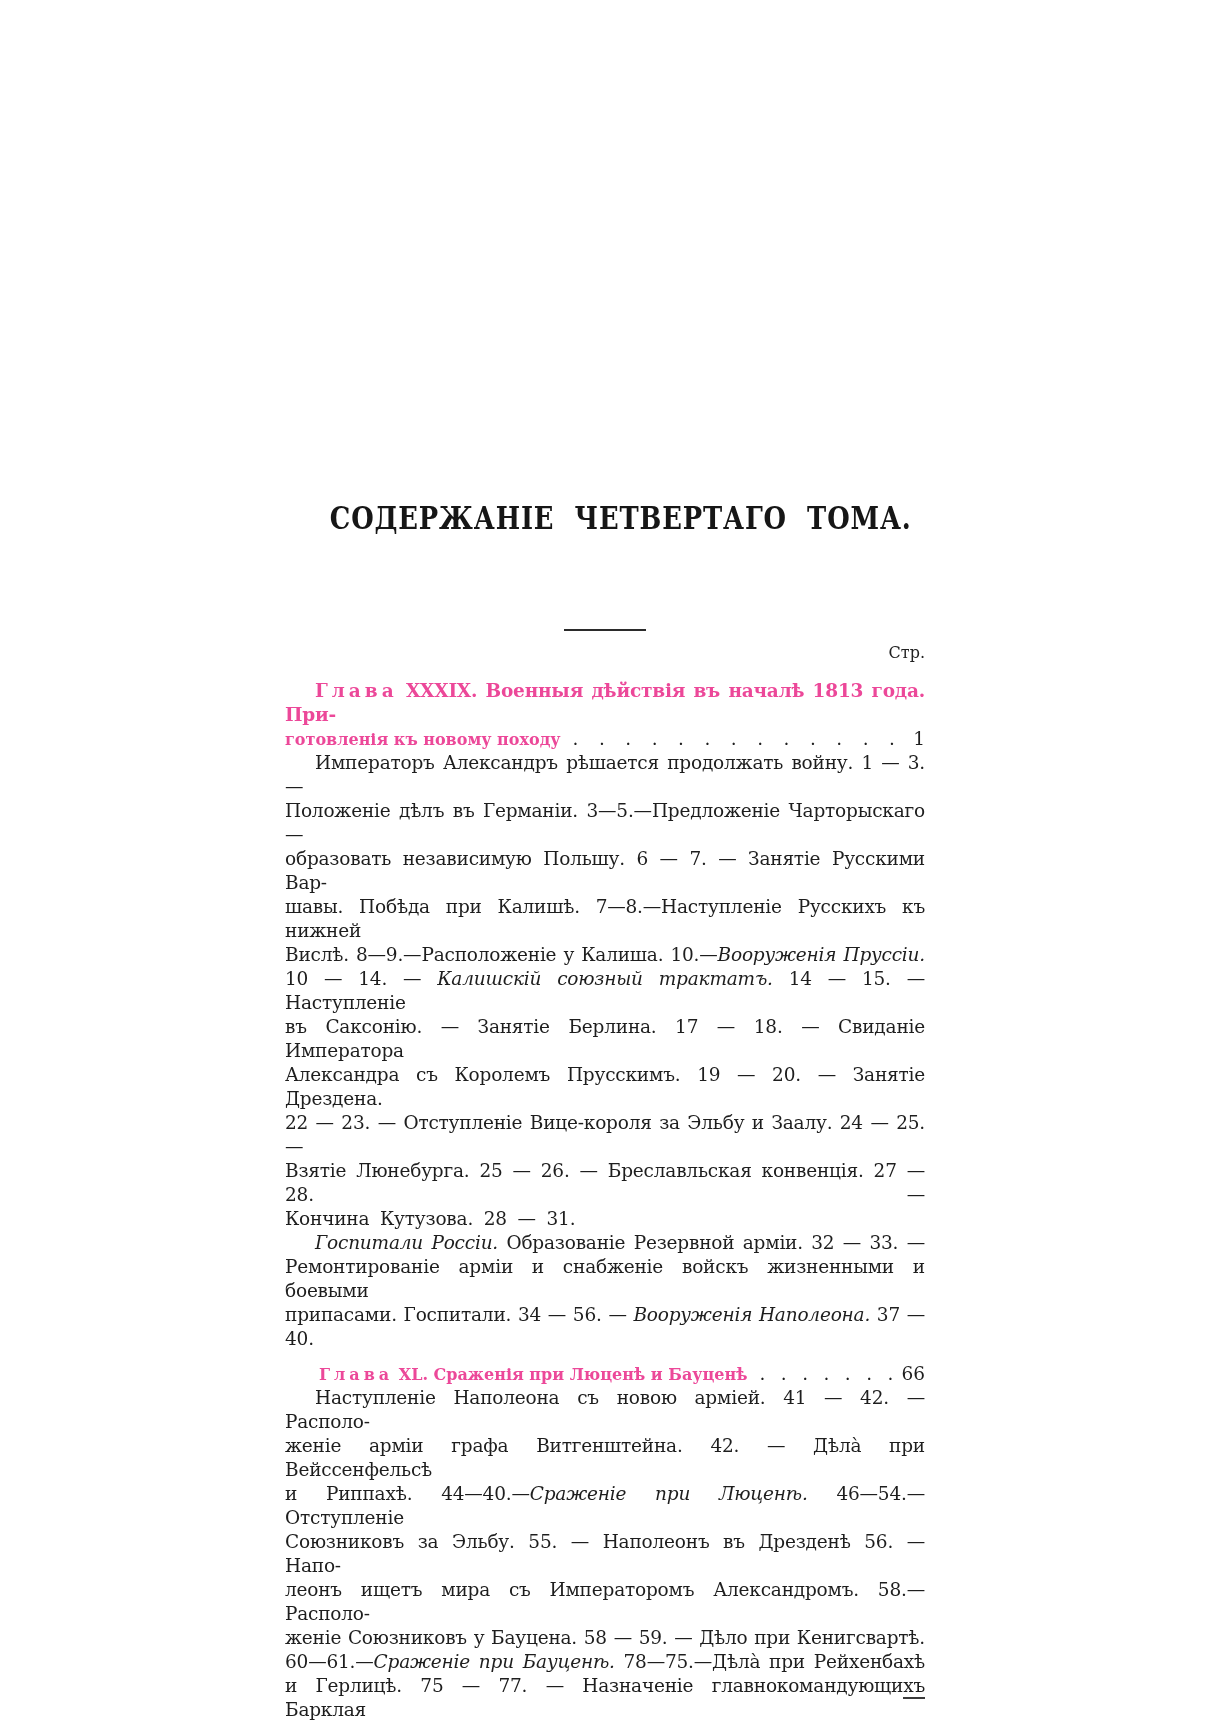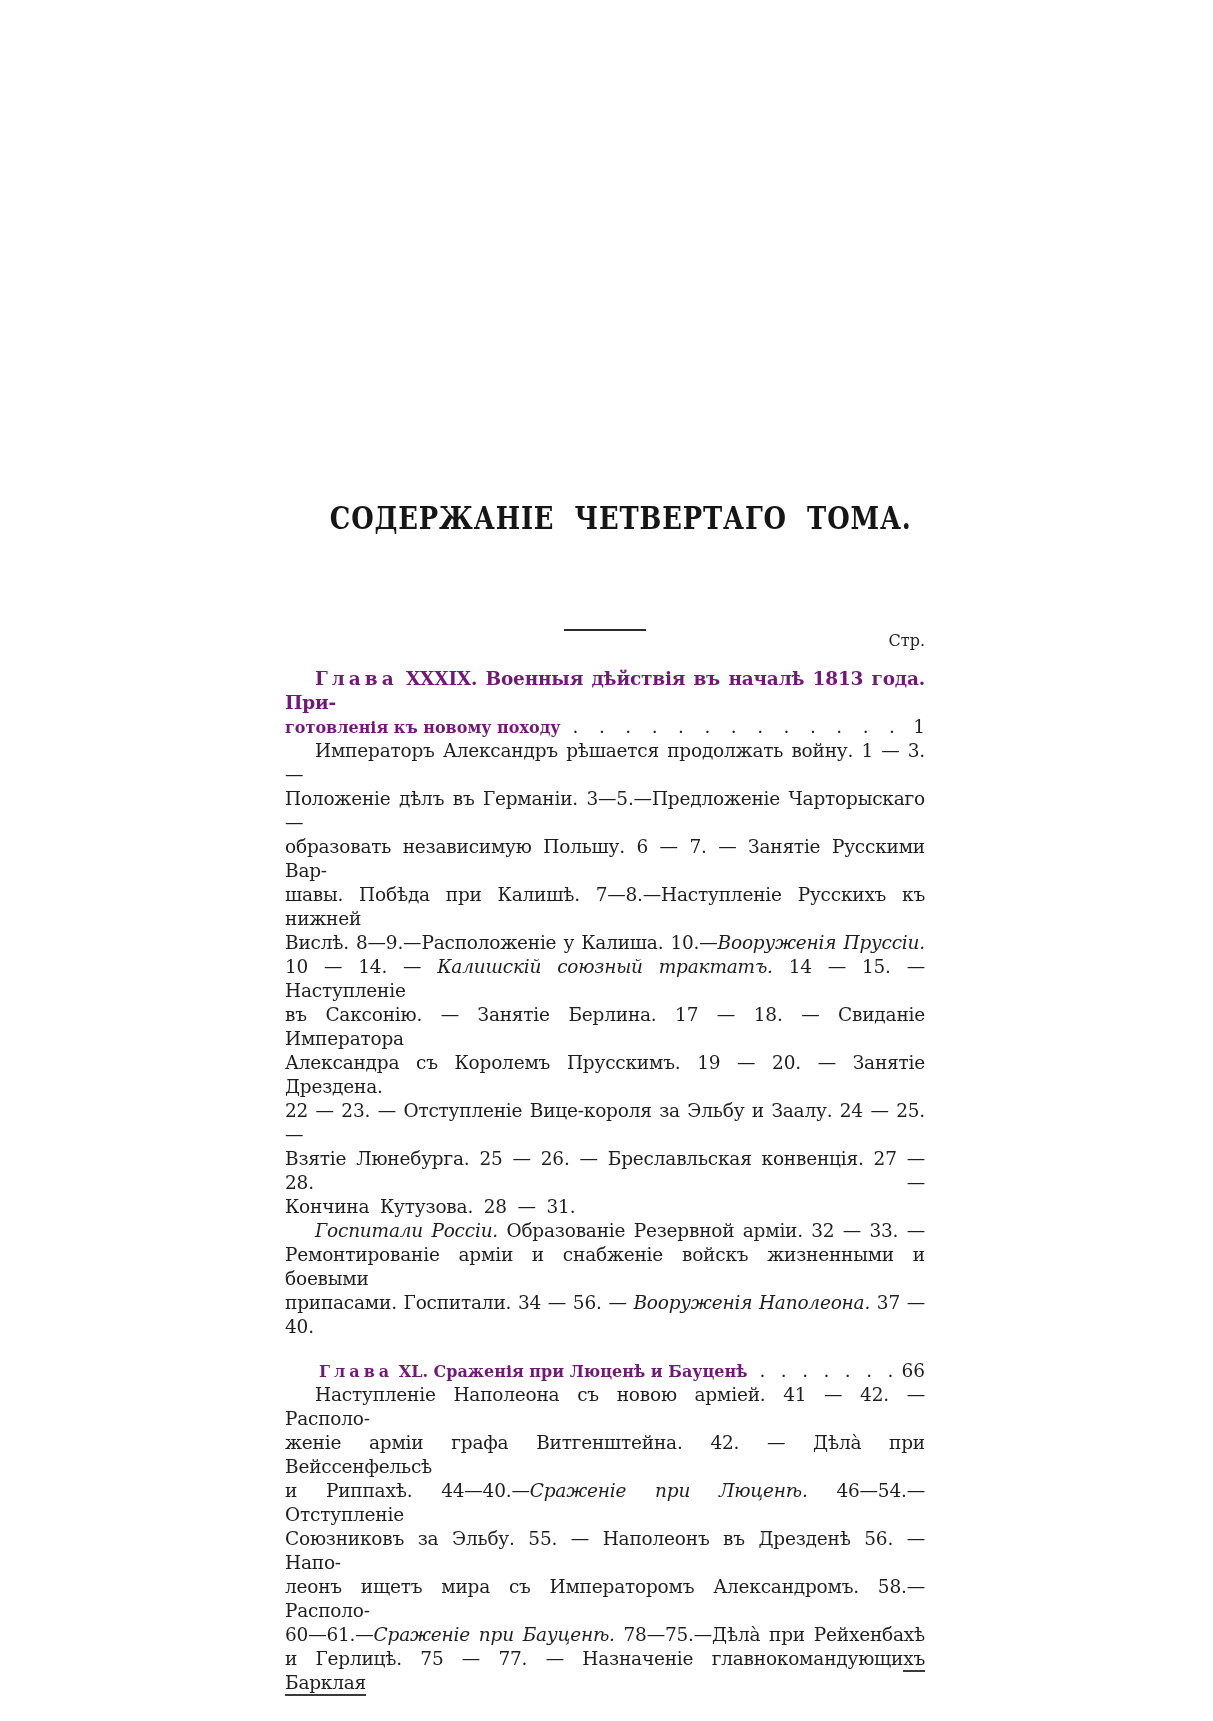--- a/index.html
+++ b/index.html
@@ -19,37 +19,37 @@
     font-size:30px;
     font-weight:bold;
     letter-spacing:1px;
     word-spacing:12px;
     white-space:nowrap;
     color:#161616;
     transform:scale(0.86,1.08);
     transform-origin:center;
   }
   .rule{width:82px;height:2px;background:#2b2b2b;margin:94px auto 0;}
-  .str{text-align:right;font-size:16px;line-height:20px;color:#222;}
+  .str{margin-top:12px;text-align:right;font-size:16px;line-height:20px;color:#222;}
   .toc{margin-top:16px;}
 
   .chapter{margin-top:0;}
-  .chapter + .chapter{margin-top:20px;}
+  .chapter + .chapter{margin-top:11px;}
 
   .line{
     font-size:18.5px;
     line-height:24px;
     letter-spacing:-0.2px;
     word-spacing:1px;
   }
   .line.j{text-align:justify;text-align-last:justify;}
   .line.ind{text-indent:30px;}
   .line.wide{word-spacing:5px;}
 
-  .bd{font-weight:bold;color:#701a75;}
+  .bd{font-weight:bold;color:#ec4899;}
   .bd.sp{letter-spacing:4px;}
   .it{font-style:italic;}
   .ul{border-bottom:2px solid #3a3a3a;padding-bottom:1px;}
 
   .hline{display:flex;align-items:center;}
   .hline.ind{padding-left:34px;}
   .hline .htext{white-space:pre;}
   .leader{
     flex:1;
     display:flex;
@@ -126,19 +126,20 @@
               <span>.</span>
             </span>
             <span class="pnum">66</span>
           </div>
           <div class="para">
             <div class="line j ind"><span>Наступленіе Наполеона съ новою арміей. 41 — 42. — Располо-</span></div>
             <div class="line j"><span>женіе арміи графа Витгенштейна. 42. — Дѣлà при Вейссенфельсѣ</span></div>
             <div class="line j"><span>и Риппахѣ. 44—40.—</span><span class="it">Сраженіе при Люценѣ.</span><span> 46—54.—Отступленіе</span></div>
             <div class="line j"><span>Союзниковъ за Эльбу. 55. — Наполеонъ въ Дрезденѣ 56. — Напо-</span></div>
             <div class="line j"><span>леонъ ищетъ мира съ Императоромъ Александромъ. 58.—Располо-</span></div>
+            <div class="line j"><span>женіе Союзниковъ у Бауцена. 58 — 59. — Дѣло при Кенигсвартѣ.</span></div>
             <div class="line j"><span>60—61.—</span><span class="it">Сраженіе при Бауценѣ.</span><span> 78—75.—Дѣлà при Рейхенбахѣ</span></div>
             <div class="line j"><span>и Герлицѣ. 75 — 77. — Назначеніе главнокомандующи</span><span class="ul">хъ Барклая</span></div>
           </div>
         </div>
       </div>
   </div>
 </div>
 
 </body></html>

